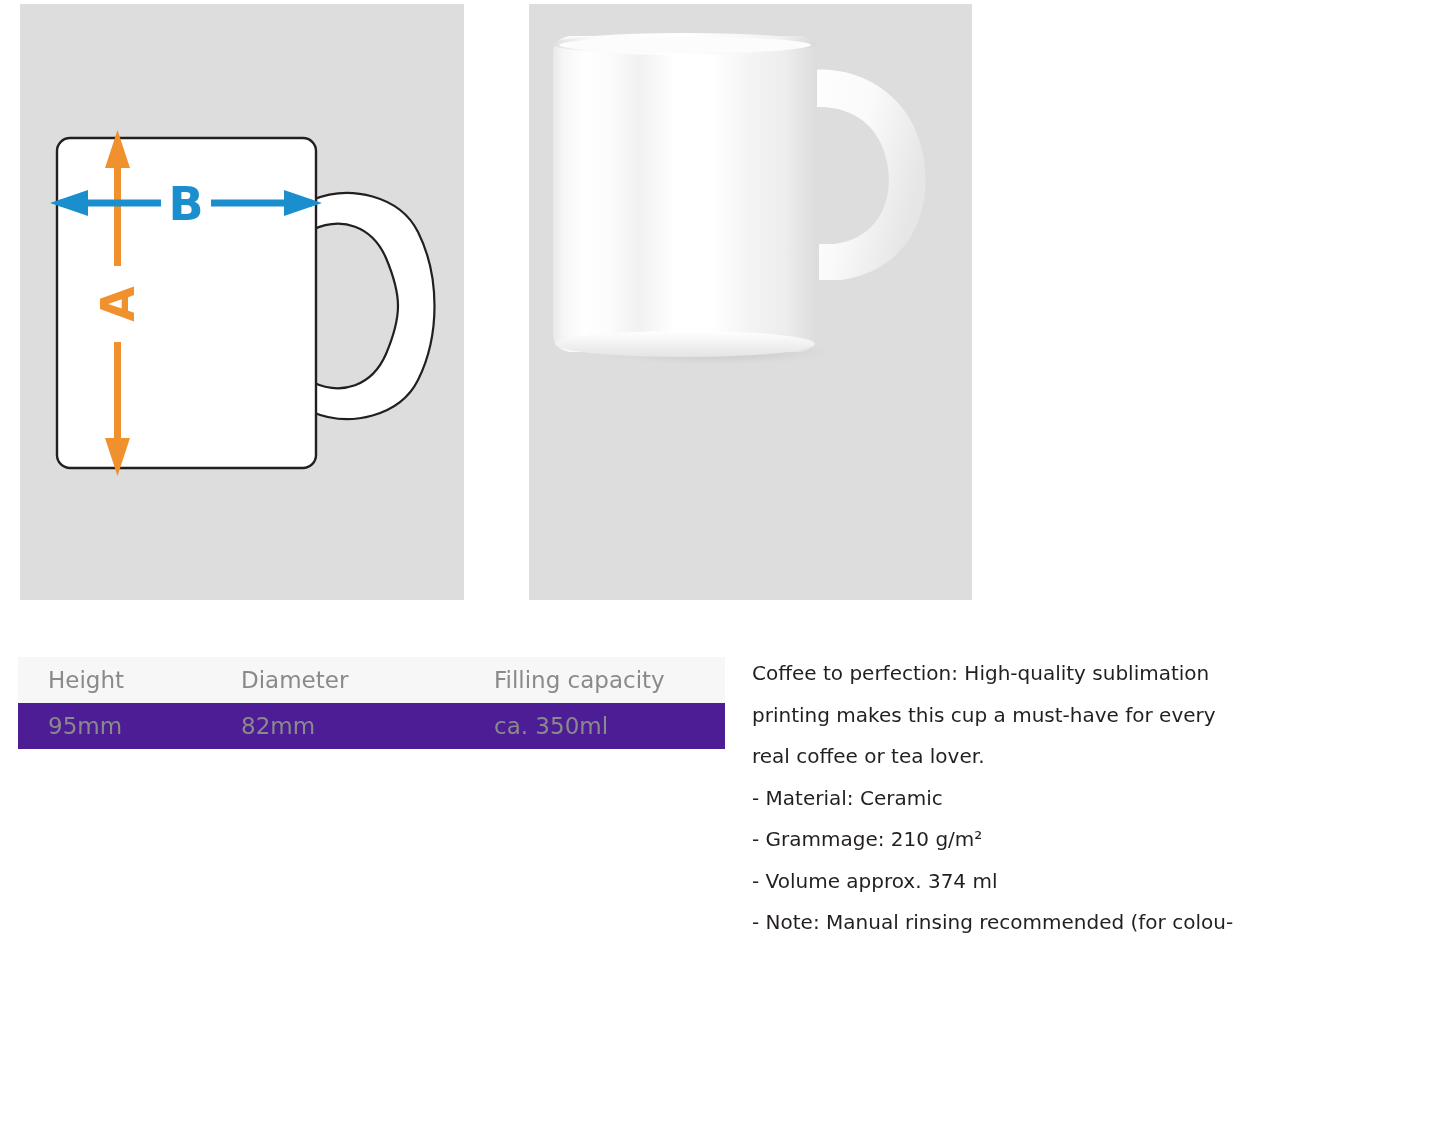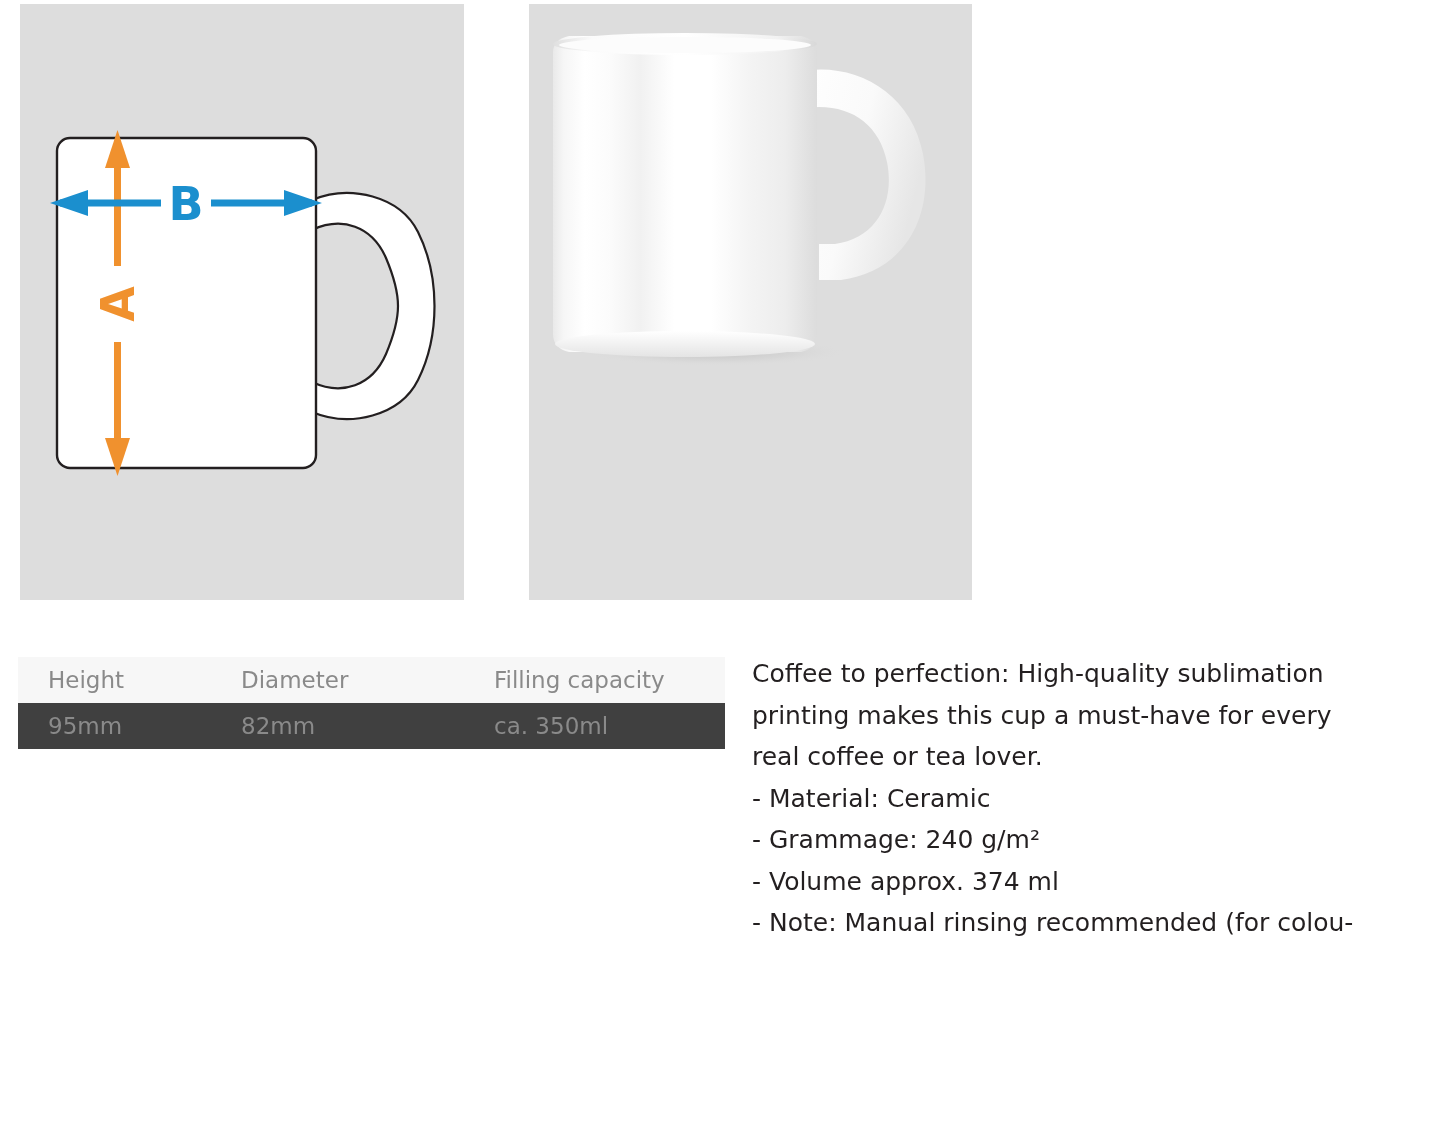--- a/index.html
+++ b/index.html
@@ -51,32 +51,32 @@
   #spec-table th, #spec-table td {
     text-align: left;
     font-weight: normal;
     font-size: 23px;
     color: #8a8a8a;
     padding: 9px 0 9px 30px;
     line-height: 1.22;
     white-space: nowrap;
   }
   #spec-table thead tr { background: #f7f7f7; }
-  #spec-table tbody tr { background: #404040; }
+  #spec-table tbody tr { background: #4c1d95; }
   #spec-table col.c1 { width: 193px; }
   #spec-table col.c2 { width: 253px; }
   #spec-table col.c3 { width: 261px; }
 
   
   #description {
     position: absolute;
     left: 752px;
     top: 653px;
     width: 655px;
-    font-size: 25px;
+    font-size: 20px;
     line-height: 41.5px;
     color: #231f20;
   }
   #description .dline { display: block; }
 </style>
 </head>
 <body>
 
 <div class="panel" id="panel-diagram">
   <svg viewBox="0 0 444 596" xmlns="http://www.w3.org/2000/svg">
@@ -203,16 +203,16 @@
       <td>ca. 350ml</td>
     </tr>
   </tbody>
 </table>
 
 <div id="description">
   <span class="dline">Coffee to perfection: High-quality sublimation</span>
   <span class="dline">printing makes this cup a must-have for every</span>
   <span class="dline">real coffee or tea lover.</span>
   <span class="dline">- Material: Ceramic</span>
-  <span class="dline">- Grammage: 240 g/m²</span>
+  <span class="dline">- Grammage: 210 g/m²</span>
   <span class="dline">- Volume approx. 374 ml</span>
   <span class="dline">- Note: Manual rinsing recommended (for colou-</span>
 </div>
 
 </body></html>

